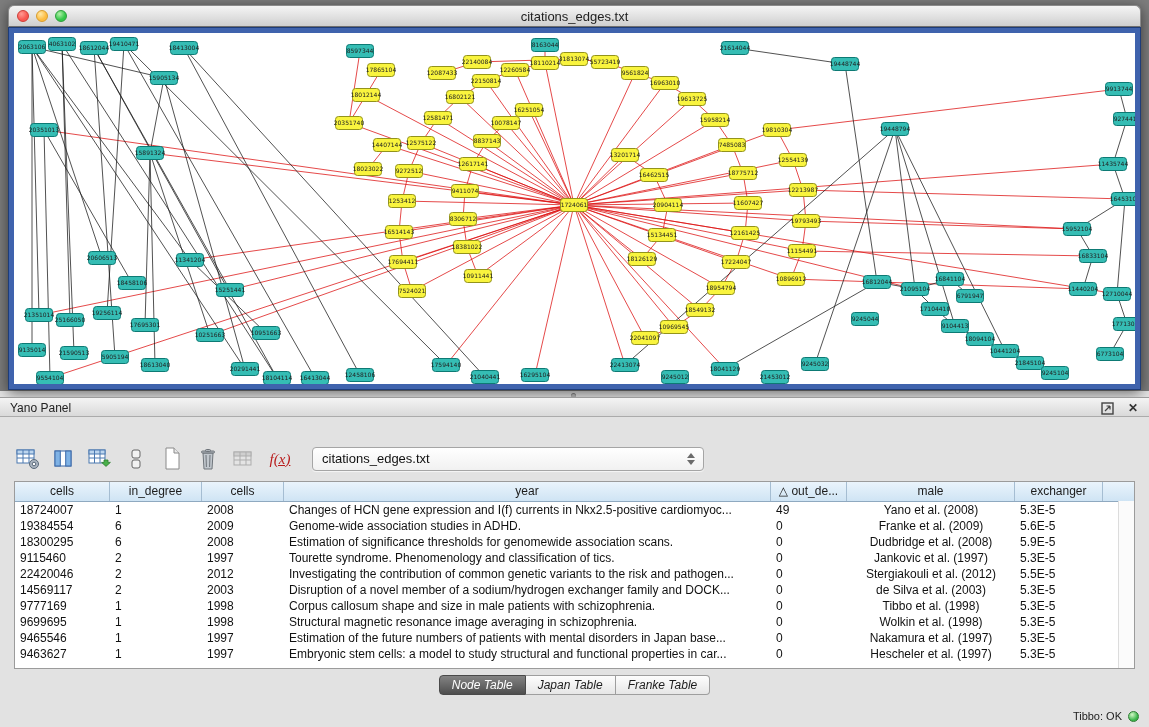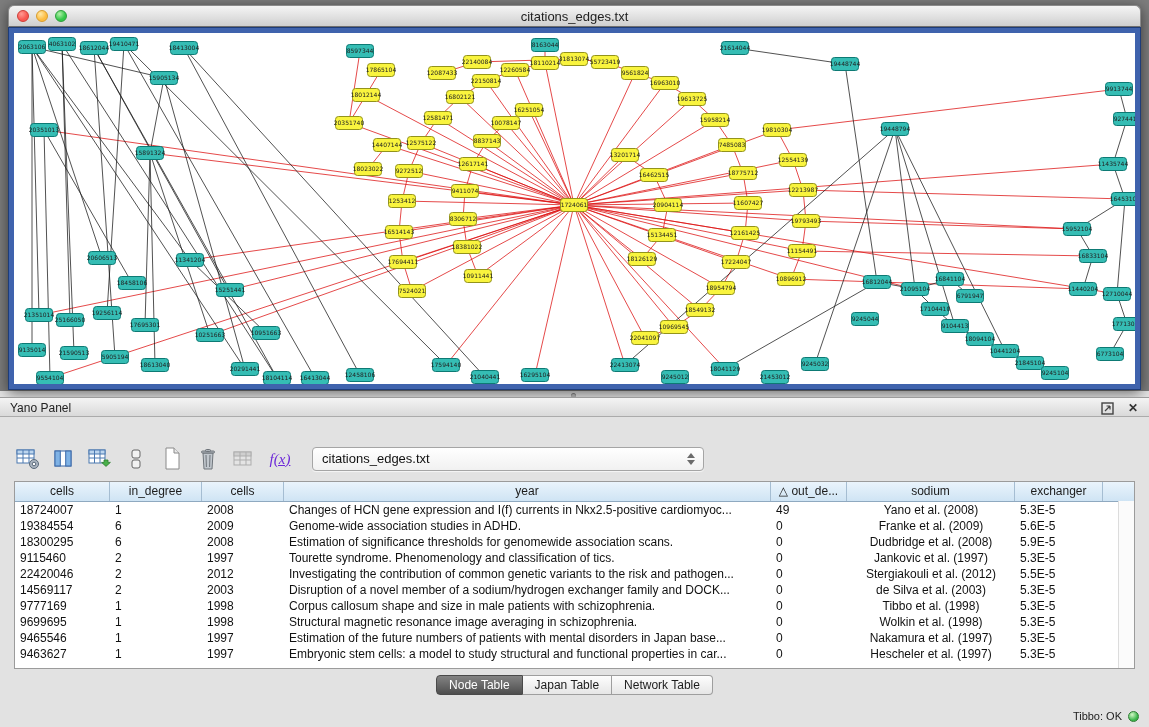--- a/index.html
+++ b/index.html
@@ -42,21 +42,21 @@
   .panel-bar .pb-title{position:absolute;left:10px;top:0;height:20px;line-height:20px;font-size:12px;color:#222;}
   .pb-icons{position:absolute;right:8px;top:2px;display:flex;gap:10px;align-items:center;}
   .pb-btn{width:16px;height:16px;display:flex;align-items:center;justify-content:center;
     color:#333;font-size:12px;font-weight:bold;cursor:default;}
 
   .panel-body{position:absolute;top:417px;left:0;right:0;bottom:0;background:#e2e2e2;}
 
   .toolbar{position:absolute;top:26px;left:14px;height:32px;display:flex;align-items:center;gap:8px;}
   .tb-btn{width:28px;height:28px;display:flex;align-items:center;justify-content:center;border-radius:3px;}
   .tb-btn svg{display:block;}
-  .fx-label{font-family:"Liberation Serif",serif;font-style:italic;font-size:15px;color:#6d28d9;text-decoration:underline;}
+  .fx-label{font-family:"Liberation Serif",serif;font-style:italic;font-size:15px;color:#b91c1c;text-decoration:underline;}
   .combo{margin-left:10px;width:392px;height:24px;box-sizing:border-box;border:1px solid #a5a5a5;
     border-radius:4px;background:linear-gradient(#ffffff,#f1f1f1);position:relative;
     font-size:13px;color:#111;line-height:22px;padding-left:9px;box-shadow:0 1px 1px rgba(255,255,255,.7);}
   .combo .arrows{position:absolute;right:7px;top:3px;width:10px;height:18px;}
   .combo .arrows i{display:block;width:0;height:0;margin:2px auto;border-left:4px solid transparent;border-right:4px solid transparent;}
   .combo .arrows .up{border-bottom:5px solid #6b6b6b;}
   .combo .arrows .dn{border-top:5px solid #6b6b6b;}
 
   .table-wrap{position:absolute;top:64px;left:14px;width:1121px;height:188px;box-sizing:border-box;
     background:#fff;border:1px solid #9b9b9b;overflow:hidden;}
@@ -66,21 +66,21 @@
     background:linear-gradient(#eaf4fc,#cfe4f4);}
   .tbody{position:relative;}
   .tr{height:16px;white-space:nowrap;}
   .td{display:inline-block;height:16px;line-height:16px;font-size:12px;padding:0 5px;box-sizing:border-box;
     overflow:hidden;vertical-align:top;color:#111;}
   .vscroll{position:absolute;top:19px;right:0;bottom:0;width:15px;background:#fbfbfb;border-left:1px solid #dcdcdc;}
 
   .tabs-row{position:absolute;top:258px;left:0;width:100%;text-align:center;}
   .tab{display:inline-block;height:20px;line-height:18px;padding:0 12px;font-size:12px;margin:0;
     border:1px solid #9e9e9e;background:linear-gradient(#fdfdfd,#e6e6e6);color:#1c1c1c;
-    font-family:"Liberation Sans",sans-serif;border-radius:0;border-left-width:0;}
+    font-family:"Liberation Sans",sans-serif;border-radius:0;border-left-width:0;font-style:italic;}
   .tab:first-child{border-radius:4px 0 0 4px;border-left-width:1px;}
   .tab:last-child{border-radius:0 4px 4px 0;}
   .tab.sel{background:linear-gradient(#838383,#4e4e4e);color:#fff;border-color:#4a4a4a;}
 
   .status-bar{position:absolute;bottom:5px;right:10px;display:flex;align-items:center;gap:6px;}
   .status-bar .mem{font-size:11px;color:#222;}
   .mem-dot{width:11px;height:11px;border-radius:50%;box-sizing:border-box;
     background:radial-gradient(circle at 35% 30%,#d2f7c6,#3ab54a 65%);border:1px solid #2e7d32;}
 </style>
 </head>
@@ -812,36 +812,36 @@
     <div class="combo">
       <span>citations_edges.txt</span>
       <span class="arrows">
           <i class="up"></i>
           <i class="dn"></i>
         </span>
     </div>
   </div>
 
   <div class="table-wrap">
-    <div class="thead"><span class="th" style="width: 95px;">cells</span><span class="th" style="width: 92px;">in_degree</span><span class="th" style="width: 82px;">cells</span><span class="th" style="width: 487px;">year</span><span class="th" style="width: 76px;">△ out_de...</span><span class="th" style="width: 168px;">sodium</span><span class="th" style="width: 88px;">exchanger</span></div>
+    <div class="thead"><span class="th" style="width: 95px;">cells</span><span class="th" style="width: 92px;">in_degree</span><span class="th" style="width: 82px;">cells</span><span class="th" style="width: 487px;">year</span><span class="th" style="width: 76px;">△ out_de...</span><span class="th" style="width: 168px;">male</span><span class="th" style="width: 88px;">exchanger</span></div>
     <div class="tbody">
         <div class="tr"><span class="td" style="width: 95px; text-align: left;">18724007</span><span class="td" style="width: 92px; text-align: left;">1</span><span class="td" style="width: 82px; text-align: left;">2008</span><span class="td" style="width: 487px; text-align: left;">Changes of HCN gene expression and I(f) currents in Nkx2.5-positive cardiomyoc...</span><span class="td" style="width: 76px; text-align: left;">49</span><span class="td" style="width: 168px; text-align: center;">Yano et al. (2008)</span><span class="td" style="width: 88px; text-align: left;">5.3E-5</span></div>
         <div class="tr"><span class="td" style="width: 95px; text-align: left;">19384554</span><span class="td" style="width: 92px; text-align: left;">6</span><span class="td" style="width: 82px; text-align: left;">2009</span><span class="td" style="width: 487px; text-align: left;">Genome-wide association studies in ADHD.</span><span class="td" style="width: 76px; text-align: left;">0</span><span class="td" style="width: 168px; text-align: center;">Franke et al. (2009)</span><span class="td" style="width: 88px; text-align: left;">5.6E-5</span></div>
         <div class="tr"><span class="td" style="width: 95px; text-align: left;">18300295</span><span class="td" style="width: 92px; text-align: left;">6</span><span class="td" style="width: 82px; text-align: left;">2008</span><span class="td" style="width: 487px; text-align: left;">Estimation of significance thresholds for genomewide association scans.</span><span class="td" style="width: 76px; text-align: left;">0</span><span class="td" style="width: 168px; text-align: center;">Dudbridge et al. (2008)</span><span class="td" style="width: 88px; text-align: left;">5.9E-5</span></div>
         <div class="tr"><span class="td" style="width: 95px; text-align: left;">9115460</span><span class="td" style="width: 92px; text-align: left;">2</span><span class="td" style="width: 82px; text-align: left;">1997</span><span class="td" style="width: 487px; text-align: left;">Tourette syndrome. Phenomenology and classification of tics.</span><span class="td" style="width: 76px; text-align: left;">0</span><span class="td" style="width: 168px; text-align: center;">Jankovic et al. (1997)</span><span class="td" style="width: 88px; text-align: left;">5.3E-5</span></div>
         <div class="tr"><span class="td" style="width: 95px; text-align: left;">22420046</span><span class="td" style="width: 92px; text-align: left;">2</span><span class="td" style="width: 82px; text-align: left;">2012</span><span class="td" style="width: 487px; text-align: left;">Investigating the contribution of common genetic variants to the risk and pathogen...</span><span class="td" style="width: 76px; text-align: left;">0</span><span class="td" style="width: 168px; text-align: center;">Stergiakouli et al. (2012)</span><span class="td" style="width: 88px; text-align: left;">5.5E-5</span></div>
         <div class="tr"><span class="td" style="width: 95px; text-align: left;">14569117</span><span class="td" style="width: 92px; text-align: left;">2</span><span class="td" style="width: 82px; text-align: left;">2003</span><span class="td" style="width: 487px; text-align: left;">Disruption of a novel member of a sodium/hydrogen exchanger family and DOCK...</span><span class="td" style="width: 76px; text-align: left;">0</span><span class="td" style="width: 168px; text-align: center;">de Silva et al. (2003)</span><span class="td" style="width: 88px; text-align: left;">5.3E-5</span></div>
         <div class="tr"><span class="td" style="width: 95px; text-align: left;">9777169</span><span class="td" style="width: 92px; text-align: left;">1</span><span class="td" style="width: 82px; text-align: left;">1998</span><span class="td" style="width: 487px; text-align: left;">Corpus callosum shape and size in male patients with schizophrenia.</span><span class="td" style="width: 76px; text-align: left;">0</span><span class="td" style="width: 168px; text-align: center;">Tibbo et al. (1998)</span><span class="td" style="width: 88px; text-align: left;">5.3E-5</span></div>
         <div class="tr"><span class="td" style="width: 95px; text-align: left;">9699695</span><span class="td" style="width: 92px; text-align: left;">1</span><span class="td" style="width: 82px; text-align: left;">1998</span><span class="td" style="width: 487px; text-align: left;">Structural magnetic resonance image averaging in schizophrenia.</span><span class="td" style="width: 76px; text-align: left;">0</span><span class="td" style="width: 168px; text-align: center;">Wolkin et al. (1998)</span><span class="td" style="width: 88px; text-align: left;">5.3E-5</span></div>
         <div class="tr"><span class="td" style="width: 95px; text-align: left;">9465546</span><span class="td" style="width: 92px; text-align: left;">1</span><span class="td" style="width: 82px; text-align: left;">1997</span><span class="td" style="width: 487px; text-align: left;">Estimation of the future numbers of patients with mental disorders in Japan base...</span><span class="td" style="width: 76px; text-align: left;">0</span><span class="td" style="width: 168px; text-align: center;">Nakamura et al. (1997)</span><span class="td" style="width: 88px; text-align: left;">5.3E-5</span></div>
         <div class="tr"><span class="td" style="width: 95px; text-align: left;">9463627</span><span class="td" style="width: 92px; text-align: left;">1</span><span class="td" style="width: 82px; text-align: left;">1997</span><span class="td" style="width: 487px; text-align: left;">Embryonic stem cells: a model to study structural and functional properties in car...</span><span class="td" style="width: 76px; text-align: left;">0</span><span class="td" style="width: 168px; text-align: center;">Hescheler et al. (1997)</span><span class="td" style="width: 88px; text-align: left;">5.3E-5</span></div>
       </div>
     <div class="vscroll"></div>
   </div>
 
-  <div class="tabs-row"><button class="tab sel">Node Table</button><button class="tab">Japan Table</button><button class="tab">Network Table</button></div>
+  <div class="tabs-row"><button class="tab sel">Node Table</button><button class="tab">Japan Table</button><button class="tab">Franke Table</button></div>
 
   <div class="status-bar">
     <span class="mem">Tibbo: OK</span>
     <span class="mem-dot"></span>
   </div>
 
 </div>
 
 </body></html>

